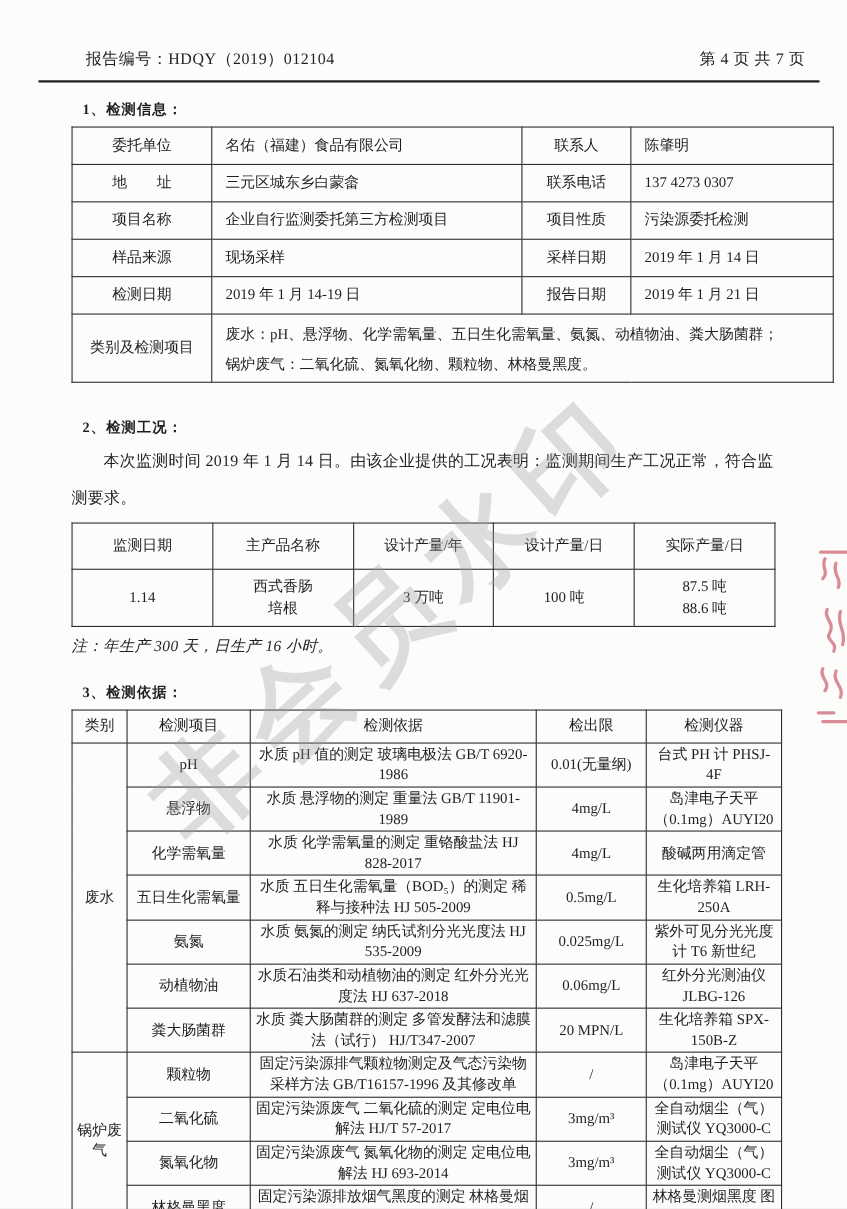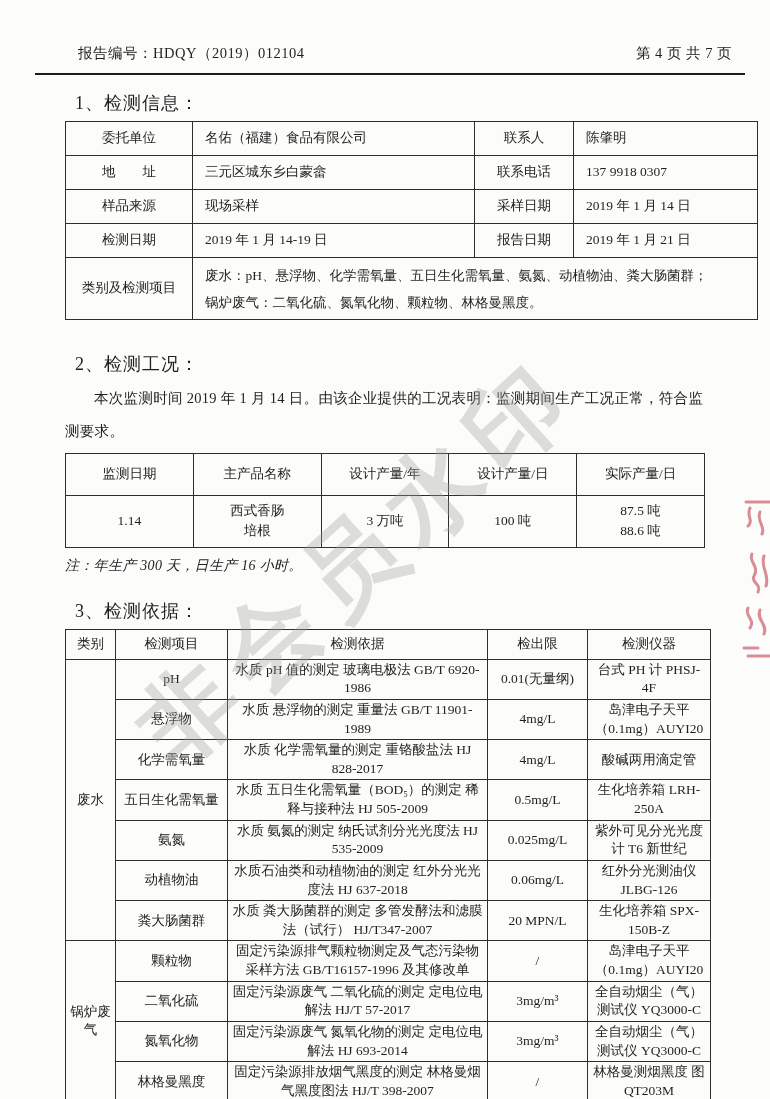--- a/index.html
+++ b/index.html
@@ -17,21 +17,21 @@
   .hdr{
     display:flex;justify-content:space-between;align-items:flex-end;
     margin:44px 38px 0 78px;
     font-size:14.5px;letter-spacing:.5px;
   }
   .hdr-rule{
     margin:10px 25px 0 35px;
     border-bottom:2px solid #1c1c1c;
   }
   .sec-title{
-    font-size:18px;font-weight:400;letter-spacing:1px;
+    font-size:13px;font-weight:700;letter-spacing:1px;
     margin:16px 0 6px 75px;
   }
   .sec-title.s2{margin-top:32px;}
   .sec-title.s3{margin-top:24px;}
   table{
     border-collapse:collapse;
     margin-left:65px;
     table-layout:fixed;
     font-size:13.5px;
   }
@@ -99,21 +99,27 @@
           <tr>
         <td class="c1">委托单位</td>
         <td class="c2">名佑（福建）食品有限公司</td>
         <td class="c3">联系人</td>
         <td class="c4">陈肇明</td>
       </tr>
       <tr>
         <td class="c1">地　　址</td>
         <td class="c2">三元区城东乡白蒙畲</td>
         <td class="c3">联系电话</td>
-        <td class="c4">137 9918 0307</td>
+        <td class="c4">137 4273 0307</td>
+      </tr>
+      <tr>
+        <td class="c1">项目名称</td>
+        <td class="c2">企业自行监测委托第三方检测项目</td>
+        <td class="c3">项目性质</td>
+        <td class="c4">污染源委托检测</td>
       </tr>
       <tr>
         <td class="c1">样品来源</td>
         <td class="c2">现场采样</td>
         <td class="c3">采样日期</td>
         <td class="c4">2019 年 1 月 14 日</td>
       </tr>
       <tr>
         <td class="c1">检测日期</td>
         <td class="c2">2019 年 1 月 14-19 日</td>

